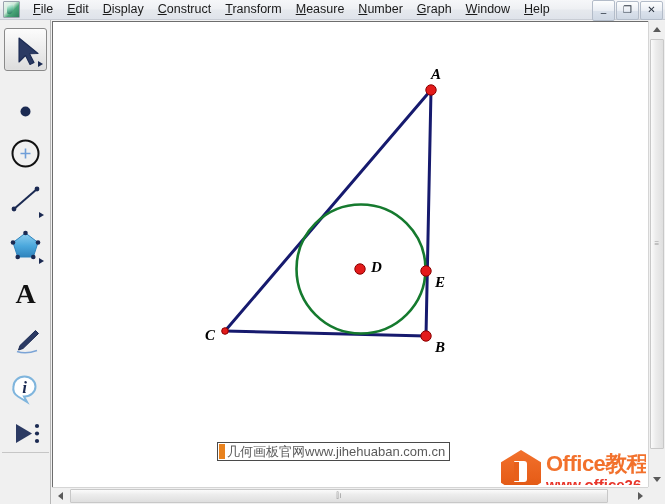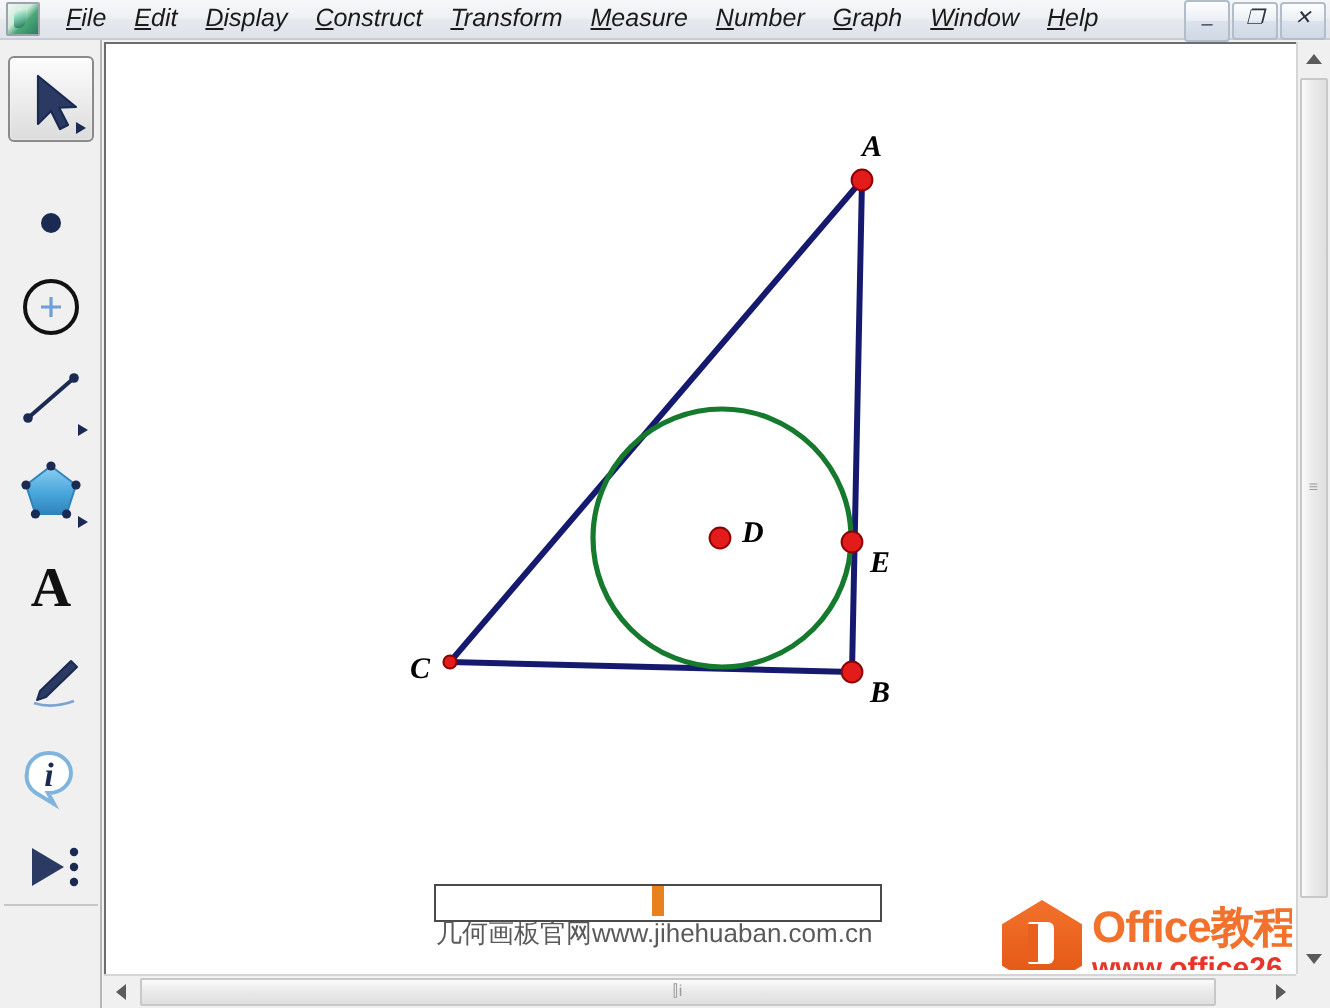--- a/index.html
+++ b/index.html
@@ -24,21 +24,20 @@
   
   #menubar {
     position: absolute;
     left: 0; top: 0;
     width: 665px; height: 20px;
     background: linear-gradient(to bottom, #f6f7f9 0%, #eef0f3 48%, #e6e9ee 52%, #dfe3ea 100%);
     border-bottom: 1px solid #c8ccd4;
     display: flex;
     align-items: center;
     box-sizing: border-box;
-    font-style: italic;
   }
   #app-icon {
     width: 15px; height: 15px;
     margin-left: 3px;
     margin-right: 6px;
     border: 1px solid #9aa3ae;
     background: linear-gradient(135deg, #eef7f1 0%, #cfe9da 40%, #4aa87a 60%, #2f7f5e 100%);
     border-radius: 1px;
     position: relative;
     flex: none;
@@ -160,21 +159,20 @@
   
   #watermark {
     position: absolute;
     left: 164px; top: 420px;
     height: 19px;
     border: 1px solid #4a4a4a;
     background: #ffffff;
     display: flex;
     align-items: center;
     box-sizing: border-box;
-    flex-direction: column;
   }
   #watermark .bar {
     width: 6px;
     height: 15px;
     background: #e8821e;
     margin: 0 2px 0 1px;
     flex: none;
   }
   #watermark .wtext {
     font-family: "Liberation Sans", sans-serif;

